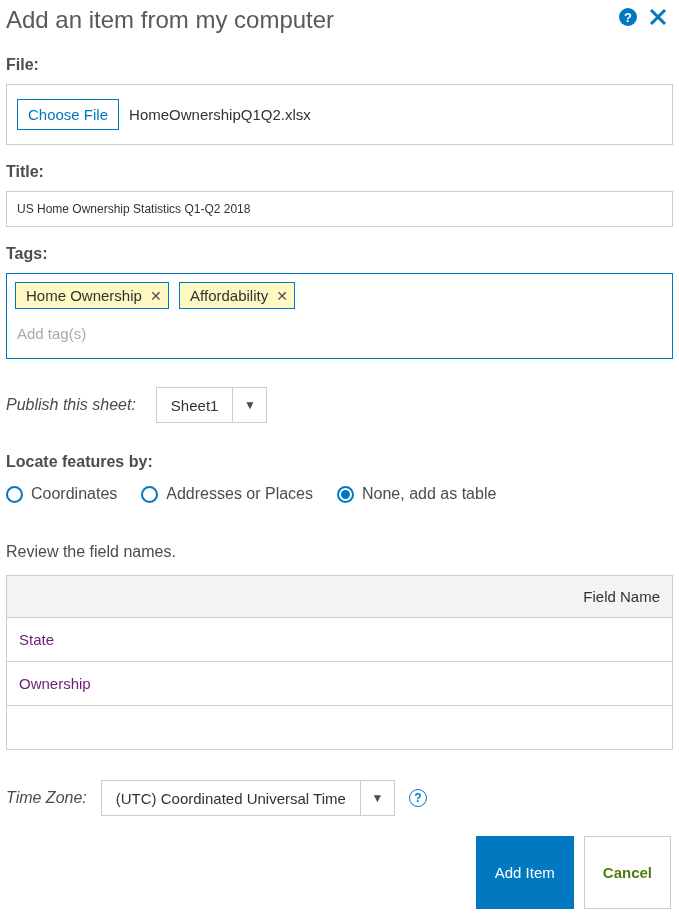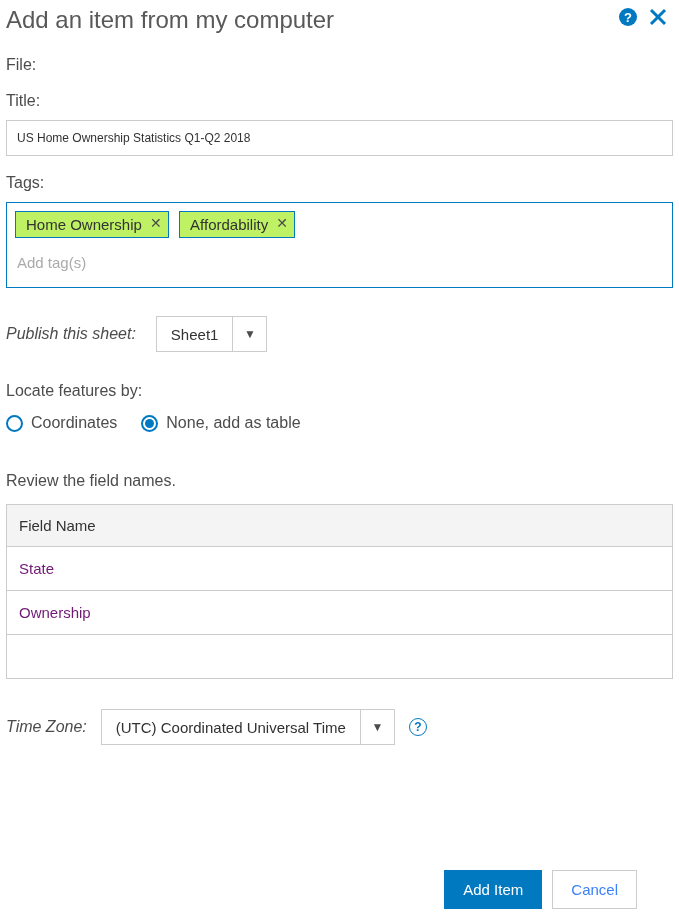--- a/index.html
+++ b/index.html
@@ -45,20 +45,21 @@
     padding: 10px 6px 60px 6px;
   }
   .scroll-area::-webkit-scrollbar { width:17px; }
   .scroll-area::-webkit-scrollbar-track { background:#f1f1f1; }
   .scroll-area::-webkit-scrollbar-thumb { background:#c1c1c1; }
   .field-label {
     font-size:16px;
     color:#4c4c4c;
     margin: 18px 0 10px 0;
     display:block;
+    font-weight:bold;
   }
   .file-box {
     border:1px solid #cccccc;
     padding:14px 10px;
     display:flex;
     align-items:center;
     gap:10px;
   }
   .choose-file-btn {
     border:1px solid #0079c1;
@@ -78,22 +79,22 @@
     outline:none;
     background:#fff;
   }
   .tags-box {
     border:1px solid #0079c1;
     padding:8px 8px 6px 8px;
     min-height:86px;
   }
   .tag-chip {
     display:inline-flex;
-    align-items:flex-start;
-    background:#bef264;
+    align-items:center;
+    background:#fef9c3;
     border:1px solid #0079c1;
     color:#323232;
     font-size:15px;
     padding:4px 6px 4px 10px;
     margin:0 6px 6px 0;
   }
   .tag-remove {
     margin-left:8px;
     cursor:pointer;
     color:#4c4c4c;
@@ -168,21 +169,21 @@
   .section-label {
     font-size:16px; color:#4c4c4c;
     margin-top:40px;
     margin-bottom:14px;
   }
   table.fields {
     width:100%; border-collapse:collapse;
     border:1px solid #cccccc;
   }
   table.fields th {
-    text-align:left; font-weight:normal;
+    text-align:right; font-weight:normal;
     background:#f4f4f4; color:#323232;
     border:1px solid #cccccc;
     padding:12px 12px;
     font-size:15px;
   }
   table.fields td {
     border:1px solid #cccccc;
     padding:12px 12px;
     font-size:15px; color:#701a75;
     height:44px;
@@ -192,34 +193,35 @@
     margin-top:30px;
   }
   .info-icon {
     width:18px; height:18px; border:1.5px solid #0079c1;
     border-radius:50%; color:#0079c1;
     display:flex; align-items:center; justify-content:center;
     font-size:12px; font-weight:bold; cursor:pointer;
   }
   .footer {
     position:absolute;
-    right:42px; bottom:10px;
+    right:8px; bottom:10px;
     display:flex; gap:10px;
   }
   .btn-primary {
     background:#0079c1; color:#fff;
     border:1px solid #0079c1;
     padding:10px 18px; font-size:15px;
     cursor:pointer;
   }
   .btn-secondary {
-    background:#fff; color:#3b82f6;
-    border:1px solid #cccccc;
-    padding:10px 18px; font-size:15px;
-    cursor:pointer;
+    background:#fff; color:#4d7c0f;
+    border:1px solid #cccccc;
+    padding:27px 18px; font-size:15px;
+    cursor:pointer;
+    font-weight:bold;
   }
   ::placeholder { color:#aaaaaa; }
 </style>
 </head>
 <body>
 
 <div class="dialog-header">
   <h1 class="dialog-title">Add an item from my computer</h1>
   <div class="header-icons">
     <div class="help-icon">?</div>
@@ -228,20 +230,24 @@
           <line x1="2" y1="2" x2="16" y2="16"></line>
           <line x1="16" y1="2" x2="2" y2="16"></line>
         </svg>
     </div>
   </div>
 </div>
 
 <div class="scroll-area">
 
   <label class="field-label">File:</label>
+  <div class="file-box">
+    <button class="choose-file-btn">Choose File</button>
+    <span class="filename">HomeOwnershipQ1Q2.xlsx</span>
+  </div>
 
   <label class="field-label">Title:</label>
   <input class="text-input" type="text" value="US Home Ownership Statistics Q1-Q2 2018" style="">
 
   <label class="field-label">Tags:</label>
   <div class="tags-box">
     <span class="tag-chip">
       <span>Home Ownership</span>
       <span class="tag-remove">✕</span>
     </span>
@@ -259,20 +265,24 @@
       <span class="select-value">Sheet1</span>
       <span class="select-arrow">▼</span>
     </div>
   </div>
 
   <div class="field-label" style="margin-top:30px;">Locate features by:</div>
   <div class="radio-row">
     <label class="radio">
       <span class="radio-circle"></span>
       <span>Coordinates</span>
+    </label>
+    <label class="radio">
+      <span class="radio-circle"></span>
+      <span>Addresses or Places</span>
     </label>
     <label class="radio">
       <span class="radio-circle">
           <span class="radio-dot"></span>
         </span>
       <span>None, add as table</span>
     </label>
   </div>
 
   <div class="section-label">Review the field names.</div>

